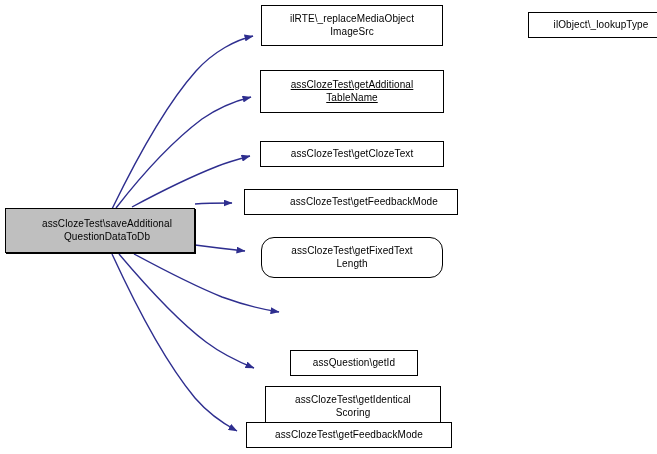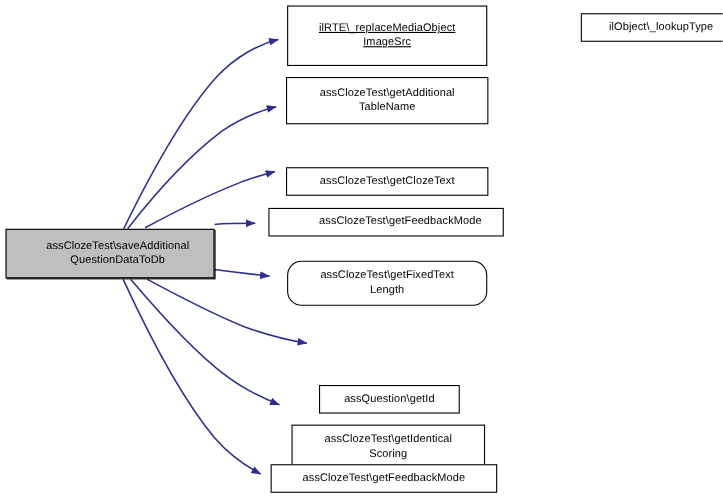--- a/index.html
+++ b/index.html
@@ -73,26 +73,26 @@
         <path d="M 195,245 C 210,247 226,249 245,251" fill="none" stroke="#2e2e8f" stroke-width="1.4" marker-end="url(#arrowhead)"></path>
         <path d="M 134,254 C 160,268 192,285 222,297 244,305 260,309 279,312" fill="none" stroke="#2e2e8f" stroke-width="1.4" marker-end="url(#arrowhead)"></path>
         <path d="M 119,254 C 141,280 174,318 206,342 222,354 239,362 254,368" fill="none" stroke="#2e2e8f" stroke-width="1.4" marker-end="url(#arrowhead)"></path>
         <path d="M 112,254 C 129,291 161,357 195,398 208,413 224,424 237,431" fill="none" stroke="#2e2e8f" stroke-width="1.4" marker-end="url(#arrowhead)"></path>
       </g>
   </svg>
 
   <div id="nodes-layer">
       <div class="node root" style="left: 5px; top: 208px; width: 190px; height: 45px;"><span class="node-label">assClozeTest\saveAdditional
 QuestionDataToDb</span></div>
-      <div class="node" style="left: 261px; top: 5px; width: 182px; height: 55px; text-decoration: underline;"><span class="node-label">ilRTE\_replaceMediaObject
+      <div class="node" style="left: 261px; top: 5px; width: 182px; height: 41px;"><span class="node-label">ilRTE\_replaceMediaObject
 ImageSrc</span></div>
       <div class="node" style="left: 528px; top: 12px; width: 146px; height: 26px; text-align: center;"><span class="node-label">ilObject\_lookupType</span></div>
-      <div class="node" style="left: 260px; top: 70px; width: 184px; height: 43px;"><span class="node-label">assClozeTest\getAdditional
+      <div class="node" style="left: 260px; top: 70px; width: 184px; height: 43px; text-decoration: underline;"><span class="node-label">assClozeTest\getAdditional
 TableName</span></div>
-      <div class="node" style="left: 260px; top: 152px; width: 184px; height: 26px;"><span class="node-label">assClozeTest\getClozeText</span></div>
+      <div class="node" style="left: 260px; top: 141px; width: 184px; height: 26px;"><span class="node-label">assClozeTest\getClozeText</span></div>
       <div class="node" style="left: 244px; top: 189px; width: 214px; height: 26px; padding-left: 26px;"><span class="node-label">assClozeTest\getFeedbackMode</span></div>
       <div class="node" style="left: 261px; top: 237px; width: 182px; height: 41px; border-radius: 13px;"><span class="node-label">assClozeTest\getFixedText
 Length</span></div>
       <div class="node" style="left: 290px; top: 306px; width: 128px; height: 26px; margin-top: 44px;"><span class="node-label">assQuestion\getId</span></div>
       <div class="node" style="left: 265px; top: 358px; width: 176px; height: 41px; margin-top: 28px;"><span class="node-label">assClozeTest\getIdentical
 Scoring</span></div>
       <div class="node" style="left: 246px; top: 422px; width: 206px; height: 26px;"><span class="node-label">assClozeTest\getFeedbackMode</span></div>
     </div>
 
 </div>

